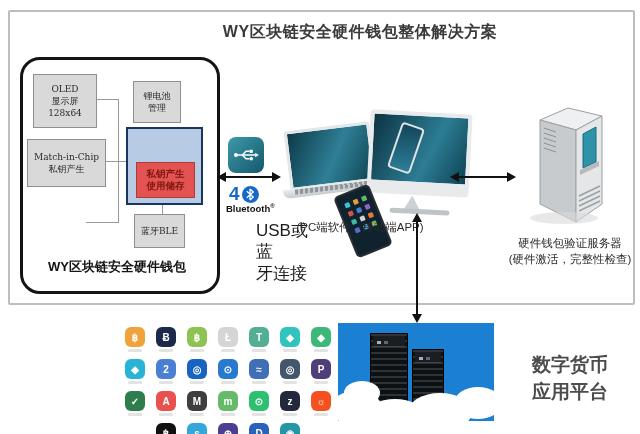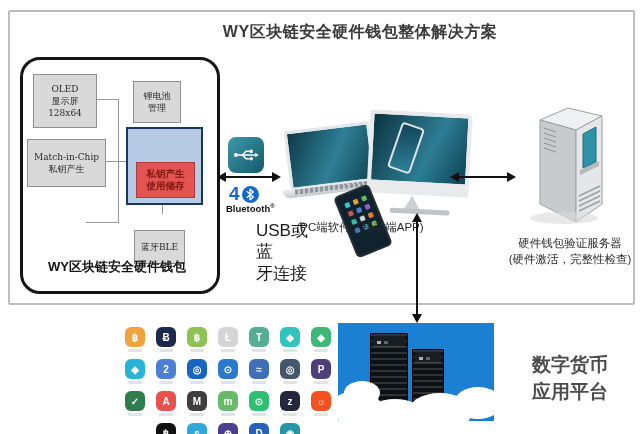--- a/index.html
+++ b/index.html
@@ -19,21 +19,21 @@
   .comp-oled{left:33px;top:74px;width:62px;height:52px;}
   .comp-fp{left:27px;top:139px;width:77px;height:46px;}
   .comp-kb{left:31px;top:203px;width:55px;height:40px;}
   .comp-batt{left:133px;top:81px;width:46px;height:40px;}
   .chip-box{left:126px;top:127px;width:73px;height:74px;background:#b7cce4;border:2px solid #17375e;
             font-family:"DejaVu Serif","Liberation Serif",serif;font-size:9px;color:#1d1d1d;text-align:center;}
   .chip-title{margin-top:5px;line-height:1.4;}
   .key-box{left:8px;top:33px;width:57px;height:34px;background:#e25352;border:1px solid #b03a3a;
            display:flex;align-items:center;justify-content:center;font-weight:bold;color:#7e150f;
            font-size:9.5px;line-height:1.3;text-align:center;}
-  .comp-ble{left:134px;top:230px;width:49px;height:32px;text-align:center;}
+  .comp-ble{left:134px;top:214px;width:49px;height:32px;text-align:center;}
   .wallet-label{left:20px;top:258px;width:194px;text-align:center;font-size:13px;font-weight:bold;color:#141414;}
 
   
   .conn{background:#9a9a9a;}
 
   
   .h-arrow{height:2px;background:#111;}
   .h-arrow::before{content:"";position:absolute;left:-8px;top:-4px;border:5px solid transparent;border-right:9px solid #111;border-left:0;}
   .h-arrow::after{content:"";position:absolute;right:-8px;top:-4px;border:5px solid transparent;border-left:9px solid #111;border-right:0;}
   .v-arrow{width:2px;background:#111;}

